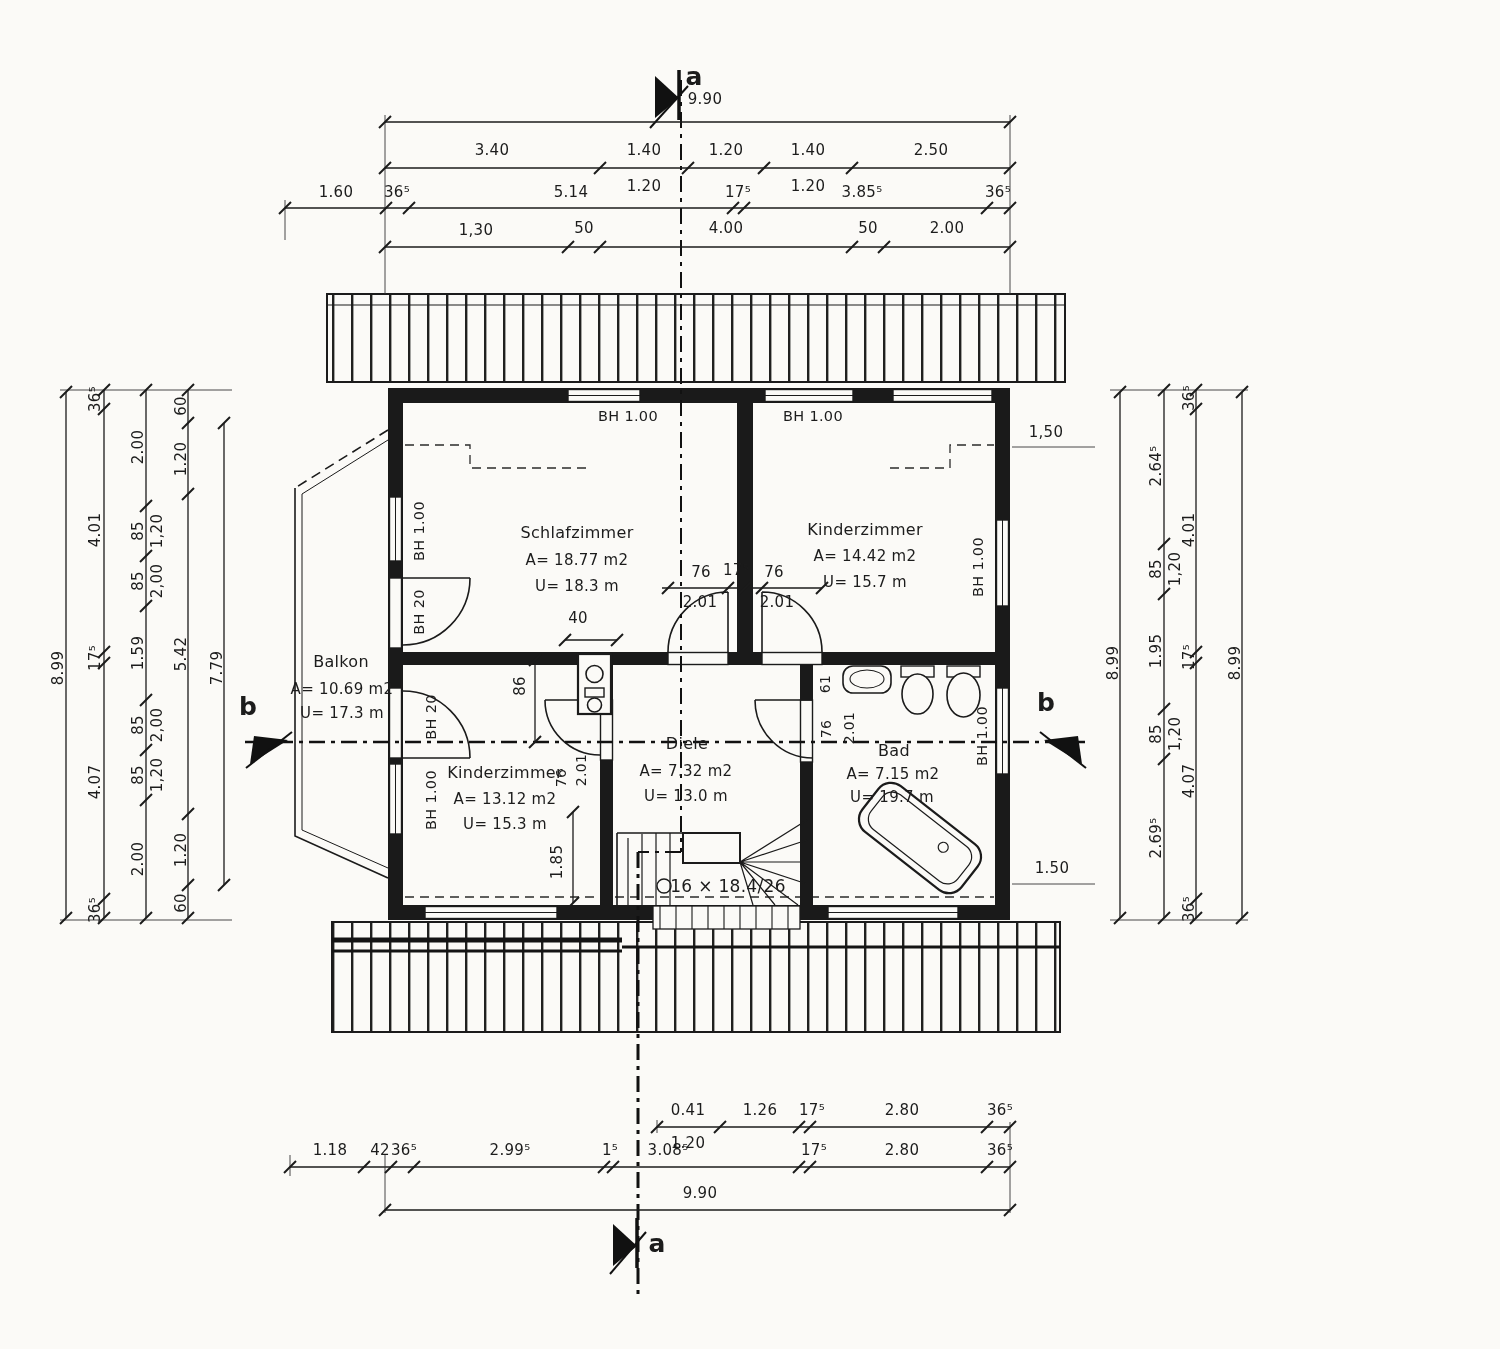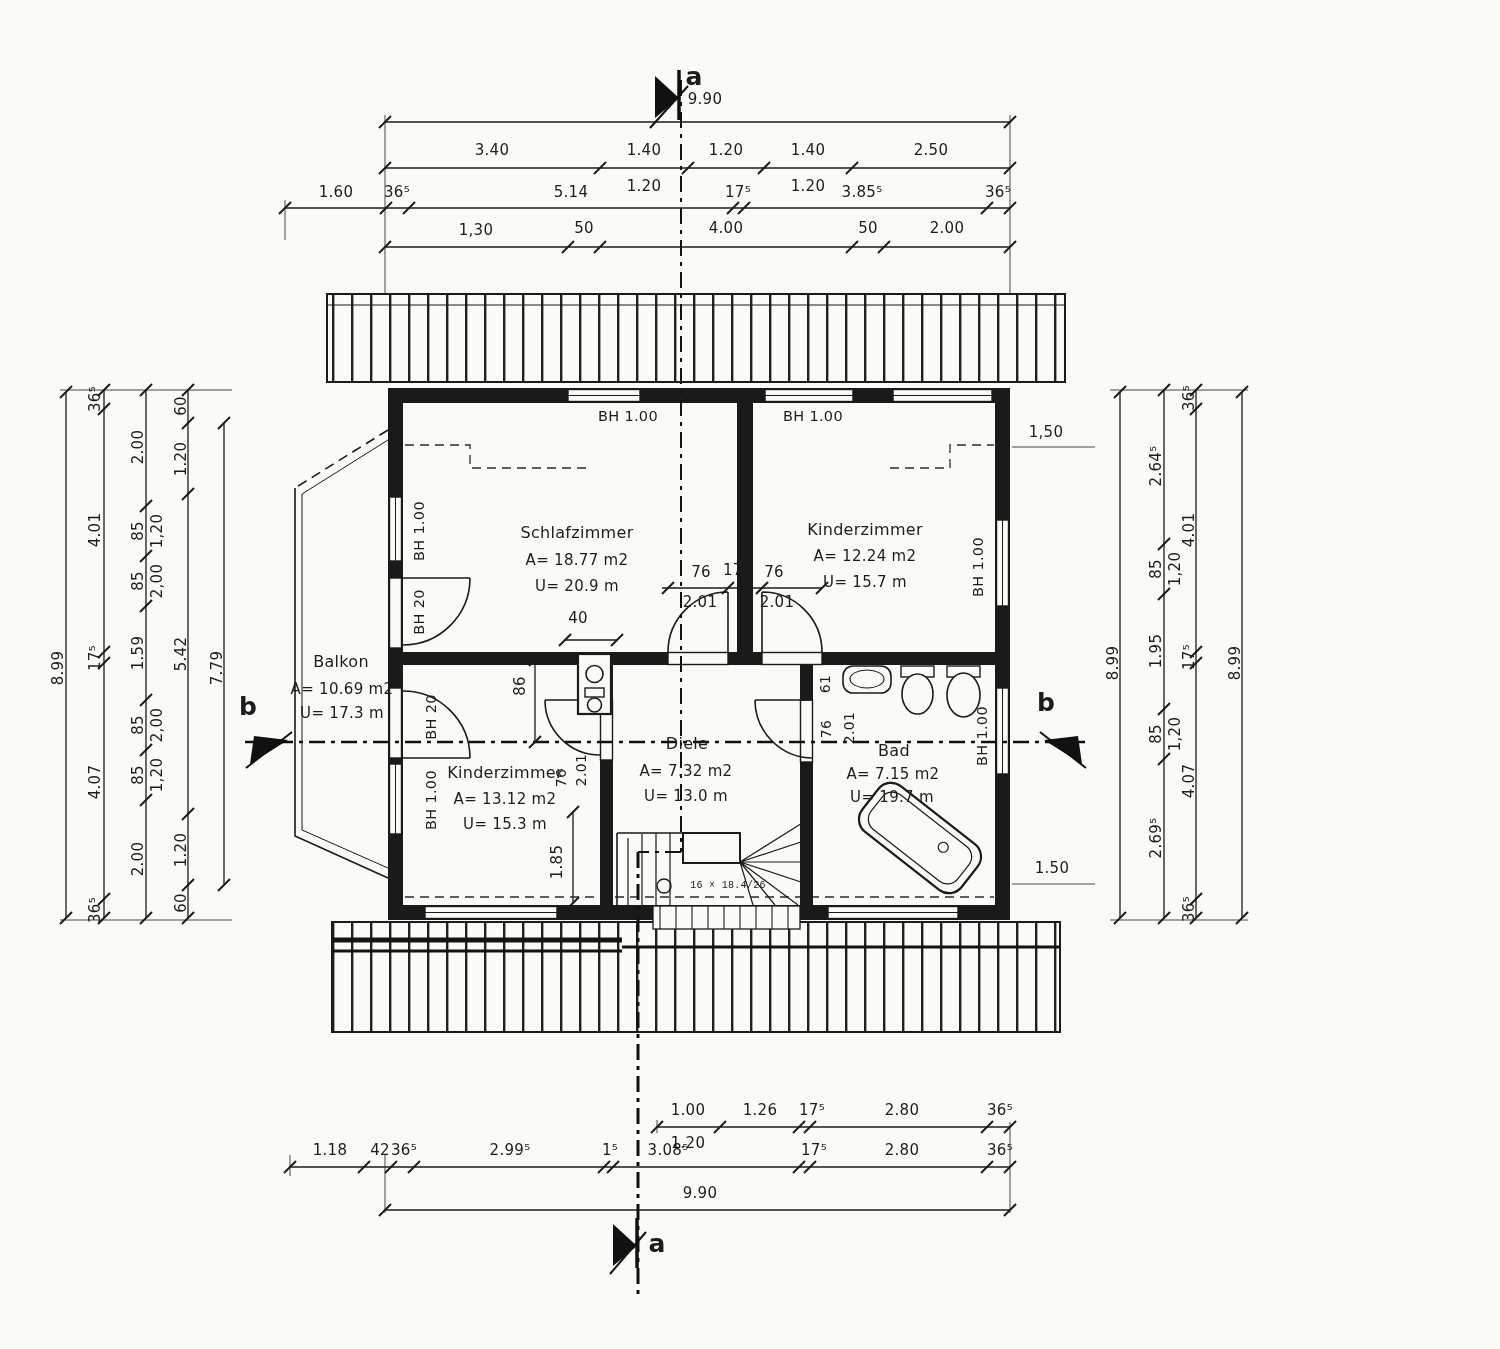--- a/index.html
+++ b/index.html
@@ -7,21 +7,21 @@
           font-family:"DejaVu Sans",sans-serif;color:#1c1c1c;overflow:hidden;}
   .canvas svg{position:absolute;left:0;top:0;}
   .lbl{position:absolute;transform:translate(-50%,-50%);white-space:nowrap;
        font-size:15px;letter-spacing:.3px;line-height:1;}
   .v{transform:translate(-50%,-50%) rotate(-90deg);}
   .room-name{font-size:16px;}
   .room-stat{font-size:15px;}
   .mk{font-size:25px;font-weight:bold;}
   .bh{font-size:14.5px;}
   .small{font-size:14px;}
-  .note{font-size:10px;font-family:Liberation Mono, monospace;}
+  .note{font-size:17px;}
 </style>
 </head>
 <body>
 
 <div class="canvas">
 
 <svg width="1500" height="1349" viewBox="0 0 1500 1349">
   <defs>
     <pattern id="vh" width="19" height="200" patternUnits="userSpaceOnUse">
       <rect width="19" height="200" fill="#fbfaf7"></rect>
@@ -313,21 +313,21 @@
 <div class="lbl" style="left:571px;top:192px">5.14</div>
 <div class="lbl" style="left:738px;top:192px">17⁵</div>
 <div class="lbl" style="left:862px;top:192px">3.85⁵</div>
 <div class="lbl" style="left:998px;top:192px">36⁵</div>
 <div class="lbl" style="left:476px;top:230px">1,30</div>
 <div class="lbl" style="left:584px;top:228px">50</div>
 <div class="lbl" style="left:726px;top:228px">4.00</div>
 <div class="lbl" style="left:868px;top:228px">50</div>
 <div class="lbl" style="left:947px;top:228px">2.00</div>
 
-<div class="lbl" style="left:688px;top:1110px">1.00</div>
+<div class="lbl" style="left:688px;top:1110px">0.41</div>
 <div class="lbl" style="left:760px;top:1110px">1.26</div>
 <div class="lbl" style="left:812px;top:1110px">17⁵</div>
 <div class="lbl" style="left:902px;top:1110px">2.80</div>
 <div class="lbl" style="left:1000px;top:1110px">36⁵</div>
 <div class="lbl" style="left:688px;top:1143px">1.20</div>
 <div class="lbl" style="left:330px;top:1150px">1.18</div>
 <div class="lbl" style="left:380px;top:1150px">42</div>
 <div class="lbl" style="left:404px;top:1150px">36⁵</div>
 <div class="lbl" style="left:510px;top:1150px">2.99⁵</div>
 <div class="lbl" style="left:610px;top:1150px">1⁵</div>
@@ -373,24 +373,24 @@
 <div class="lbl v" style="left:1189px;top:530px">4.01</div>
 <div class="lbl v" style="left:1189px;top:657px">17⁵</div>
 <div class="lbl v" style="left:1189px;top:781px">4.07</div>
 <div class="lbl v" style="left:1189px;top:909px">36⁵</div>
 <div class="lbl v" style="left:1235px;top:663px">8.99</div>
 <div class="lbl" style="left:1046px;top:432px">1,50</div>
 <div class="lbl" style="left:1052px;top:868px">1.50</div>
 
 <div class="lbl room-name" style="left:577px;top:533px">Schlafzimmer</div>
 <div class="lbl room-stat" style="left:577px;top:560px">A= 18.77  m2</div>
-<div class="lbl room-stat" style="left:577px;top:586px">U= 20.9  m</div>
+<div class="lbl room-stat" style="left:577px;top:586px">U= 18.3  m</div>
 
 <div class="lbl room-name" style="left:865px;top:530px">Kinderzimmer</div>
-<div class="lbl room-stat" style="left:865px;top:556px">A= 12.24  m2</div>
+<div class="lbl room-stat" style="left:865px;top:556px">A= 14.42  m2</div>
 <div class="lbl room-stat" style="left:865px;top:582px">U= 15.7  m</div>
 
 <div class="lbl room-name" style="left:505px;top:773px">Kinderzimmer</div>
 <div class="lbl room-stat" style="left:505px;top:799px">A= 13.12  m2</div>
 <div class="lbl room-stat" style="left:505px;top:824px">U= 15.3  m</div>
 
 <div class="lbl room-name" style="left:687px;top:744px">Diele</div>
 <div class="lbl room-stat" style="left:686px;top:771px">A= 7.32  m2</div>
 <div class="lbl room-stat" style="left:686px;top:796px">U= 13.0  m</div>
 

